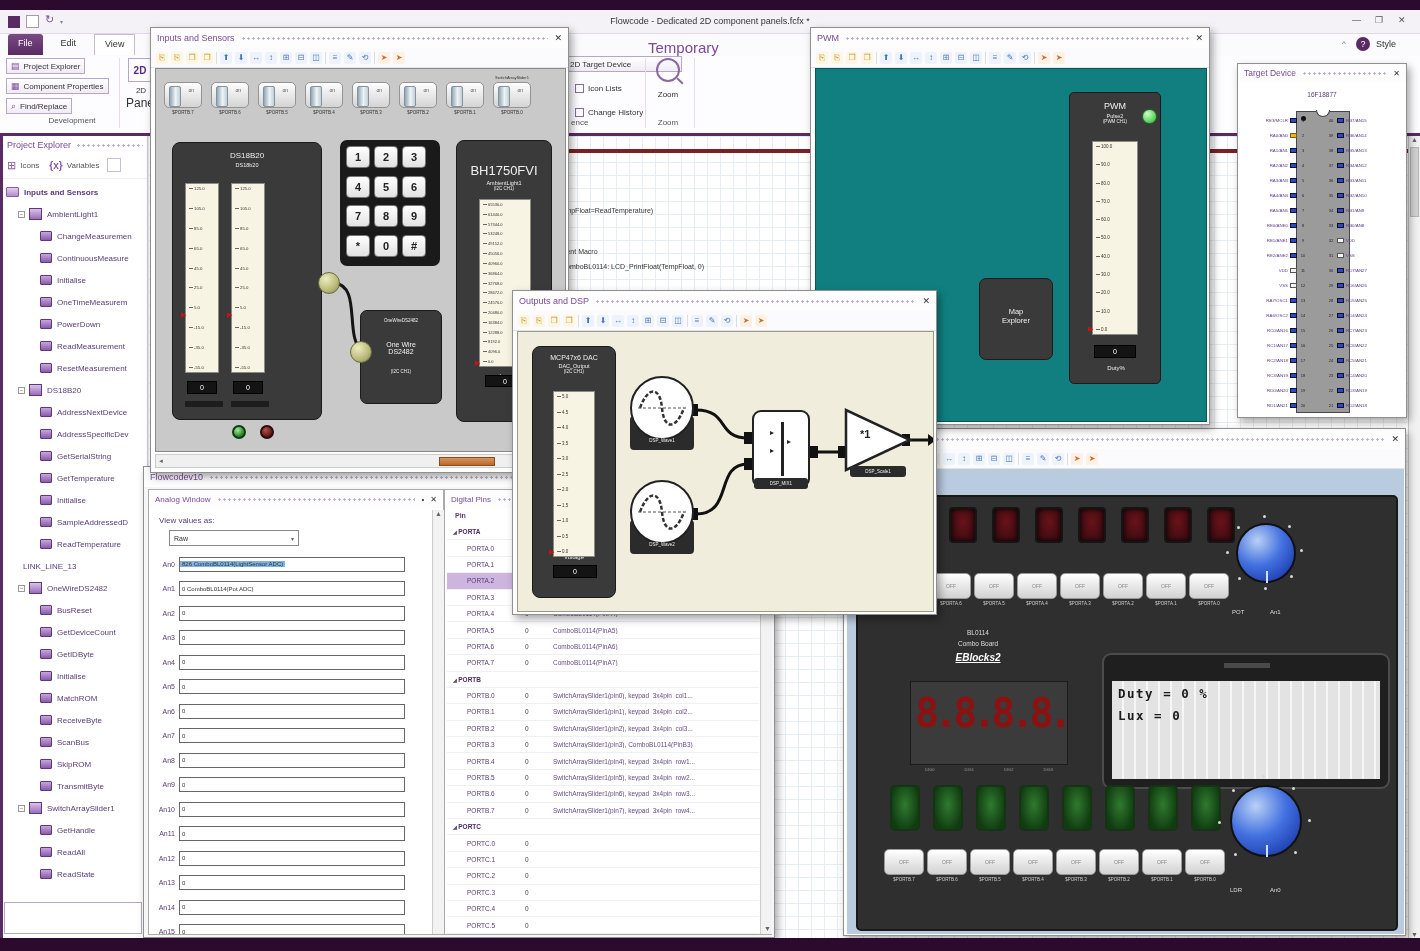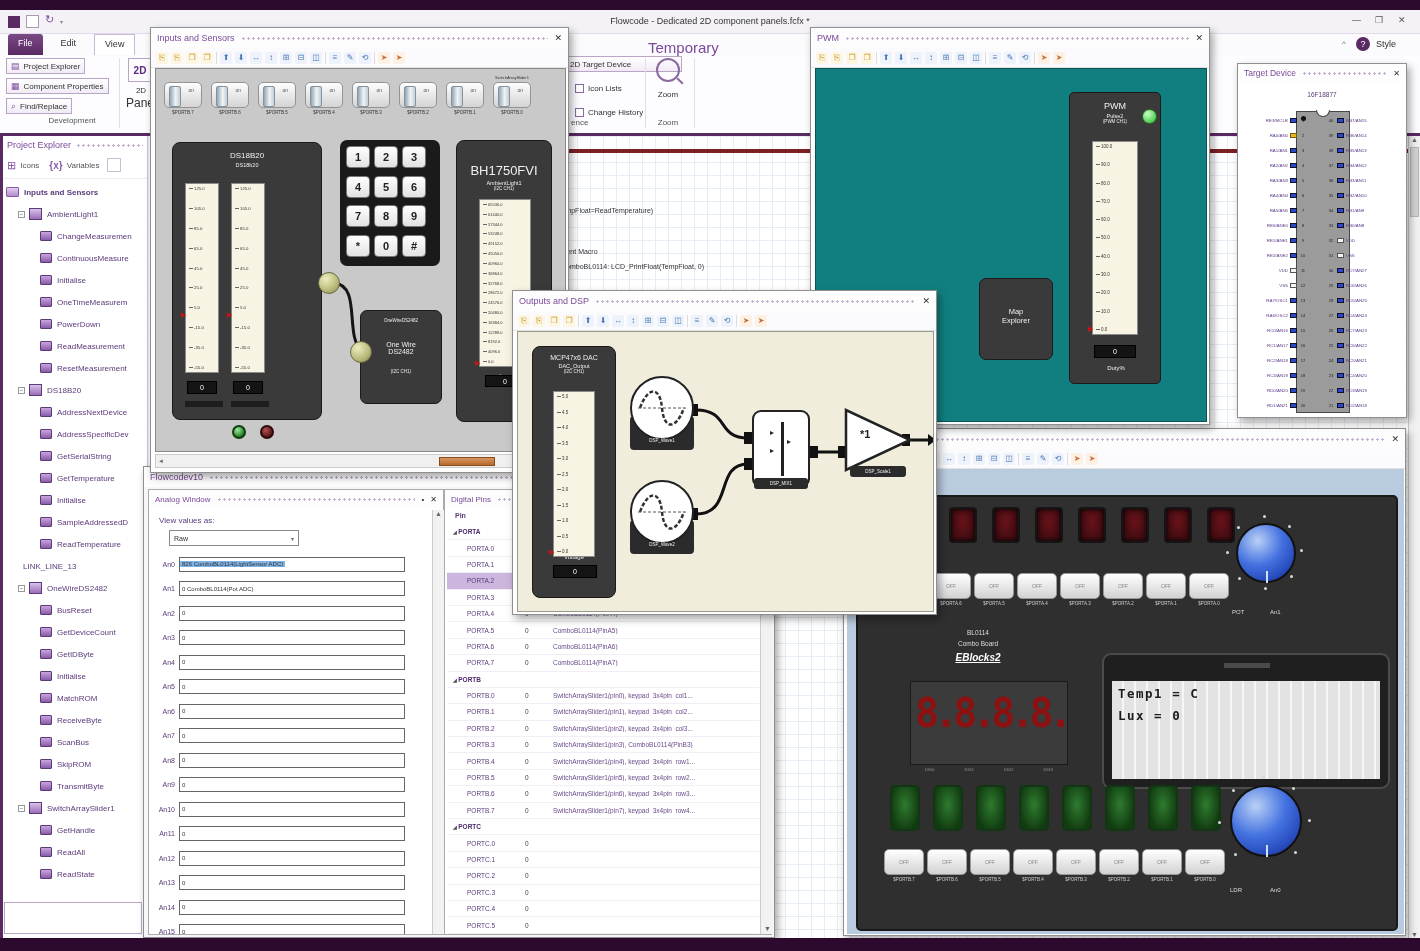--- a/index.html
+++ b/index.html
@@ -514,21 +514,21 @@
         <span style="font-size:4px;color:#999">DIG0</span>
             <span style="font-size:4px;color:#999">DIG1</span>
             <span style="font-size:4px;color:#999">DIG2</span>
             <span style="font-size:4px;color:#999">DIG3</span>
           </div>
 
         <div class="abs" style="left:244px;top:156px;width:288px;height:136px;background:#1f1f1f;border:2px solid #4c4c4c;border-radius:9px">
           <div class="abs" style="left:120px;top:8px;width:46px;height:5px;background:#4a4a4a"></div>
           <div class="abs lcdscr" style="left:8px;top:26px;width:268px;height:98px">
 
-              <div>Temp1 = C</div>
+          <div>Duty = 0 %</div>
               <div>Lux = 0</div>
             </div>
         </div>
 
         <div class="abs" style="left:32px;top:288px;display:flex;gap:13px">
 
         <div class="gbtn"></div>
             <div class="gbtn"></div>
             <div class="gbtn"></div>
             <div class="gbtn"></div>

